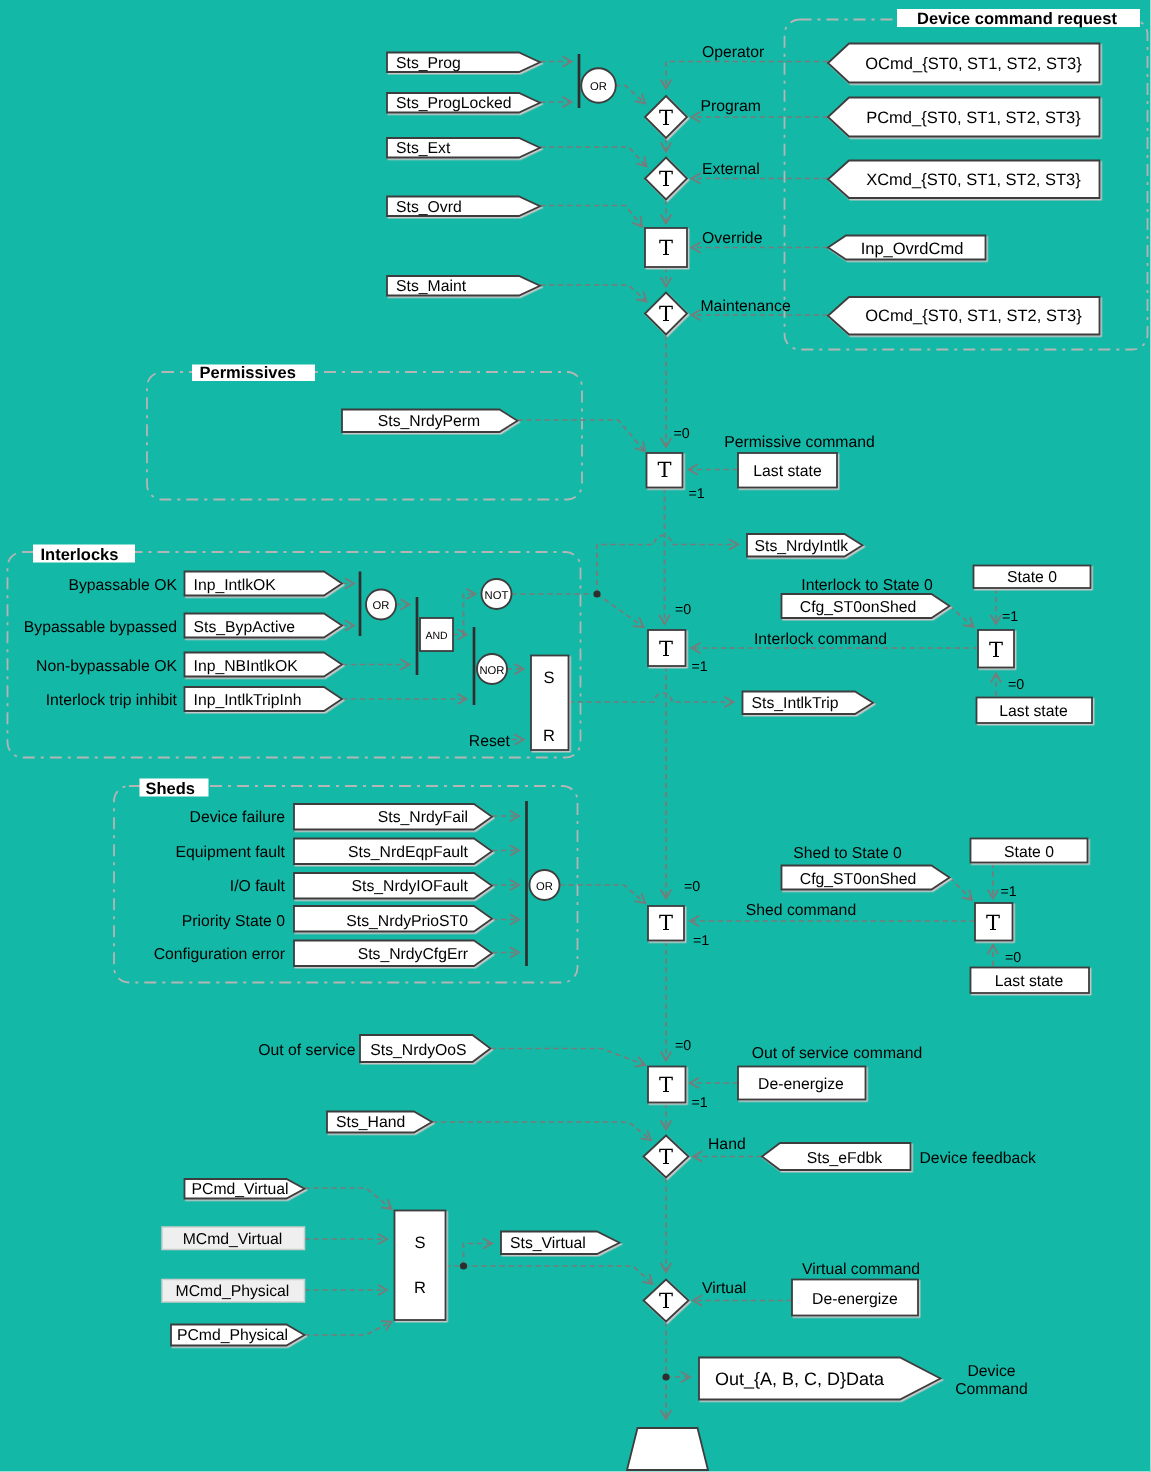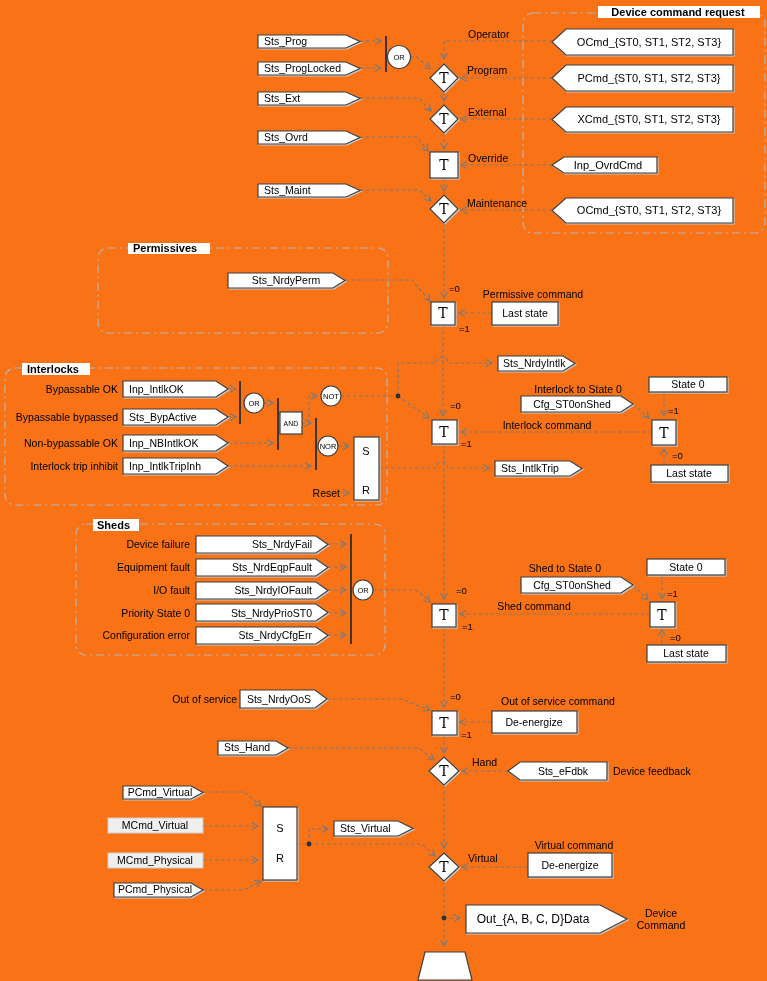--- a/index.html
+++ b/index.html
@@ -1,16 +1,16 @@
 <!DOCTYPE html>
 <html><head>
 <meta charset="utf-8">
 <style>
   html,body{margin:0;padding:0;background:#fff;}
-  .stage{position:relative;width:767px;height:981px;background:#f97316;overflow:hidden;}
+  .stage{position:relative;width:767px;height:981px;background:#14b8a6;overflow:hidden;}
   svg{display:block;}
   text{fill:#000;}
   .txt{font:10.5px "Liberation Sans","DejaVu Sans",sans-serif;}
   .txt11{font:11px "Liberation Sans","DejaVu Sans",sans-serif;}
   .txt12{font:12px "Liberation Sans","DejaVu Sans",sans-serif;}
   .titleb{font:bold 11px "Liberation Sans","DejaVu Sans",sans-serif;}
   .tletter{font:14px "DejaVu Serif",serif;}
   .srletter{font:11px "Liberation Sans","DejaVu Sans",sans-serif;}
   .gate{font:7.5px "Liberation Sans","DejaVu Sans",sans-serif;}
   .gates{font:7px "Liberation Sans","DejaVu Sans",sans-serif;}

